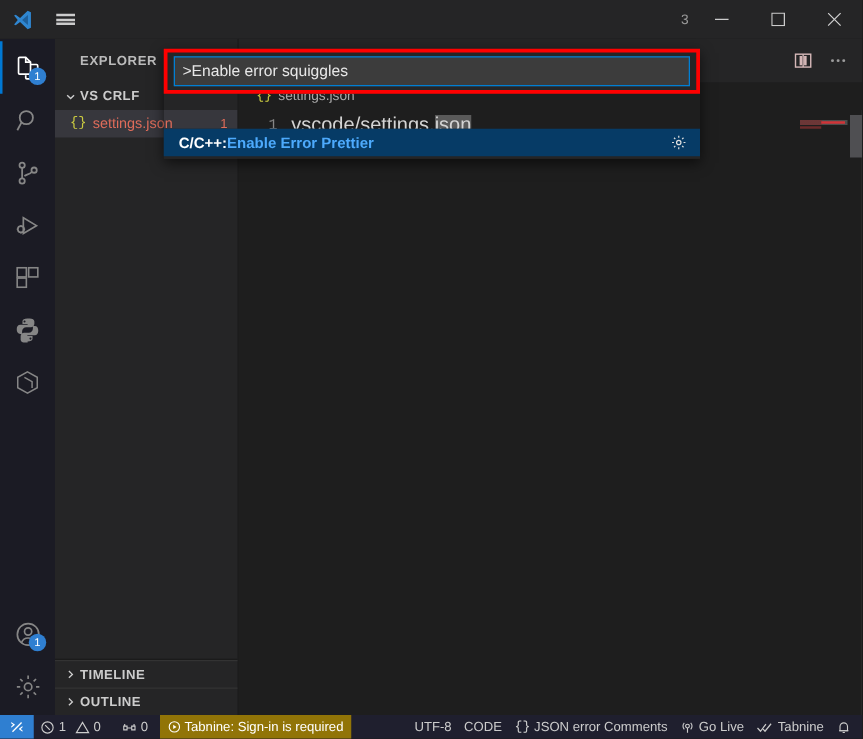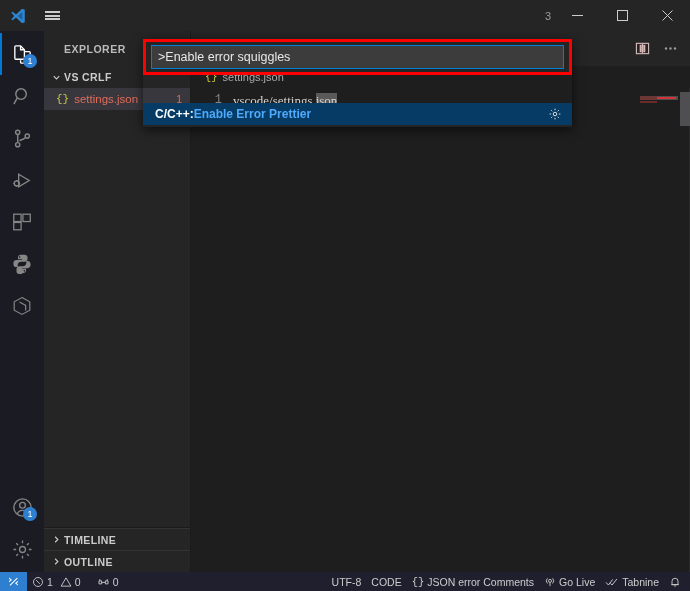--- a/index.html
+++ b/index.html
@@ -158,22 +158,22 @@
     width: 42px; min-width: 42px;
     padding-top: 3px;
     text-align: right;
     color: #868686;
     font-family: "Liberation Mono", monospace;
     font-size: 12px; line-height: 19px;
     padding-right: 11px;
   }
   .code {
     flex: 1; padding-top: 3px;
-    font-family: Liberation Serif, serif;
-    font-size: 13px; line-height: 19px;
+    font-family: Liberation Sans, sans-serif;
+    font-size: 16px; line-height: 19px;
     color: #d4d4d4; white-space: pre;
     min-width: 0;
   }
   .squiggle {
     color: #d4d4d4;
     text-decoration: underline wavy #f14c4c;
     text-decoration-skip-ink: none;
     text-underline-offset: 2px;
   }
   .selhl { background: #5a5a5a; color: #d4d4d4; }
@@ -200,21 +200,21 @@
     width: 10px; height: 34px; background: #4f4f52;
   }
   .deco-red {
     position: absolute; right: 14px; top: 9px;
     width: 19px; height: 2px; background: #d13438;
   }
 
   
   .quickinput {
     position: absolute;
-    left: 143px; top: 8px;
+    left: 131px; top: 8px;
     width: 429px;
     z-index: 40;
     box-shadow: 0 3px 10px rgba(0,0,0,0.6);
   }
   .qi-inputwrap {
     background: #252526;
     border: 3px solid #ff0000;
     padding: 4px 5px;
     height: 36px;
     display: flex; align-items: center;
@@ -539,20 +539,29 @@
       <span>
         <svg width="13" height="12" viewBox="0 0 16 16" fill="none" stroke="#cccccc" stroke-width="1.2">
           <path d="M2 6.5h3.5v4H2zM10.5 6.5H14v4h-3.5z"></path>
           <path d="M5.5 8.5h5"></path>
             <path d="M3 6.5V4.2M13 6.5V4.2"></path>
         </svg>
       </span>
       <span>0</span>
     </div>
 
+    <div class="st-item tabnine">
+      <span>
+        <svg width="11" height="11" viewBox="0 0 16 16" fill="none" stroke="#ffffff" stroke-width="1.3">
+          <circle cx="8" cy="8" r="6"></circle>
+            <path d="M6.6 5.5 10.5 8l-3.9 2.5z" fill="#ffffff" stroke="none"></path>
+        </svg>
+      </span>
+      <span>Tabnine: Sign-in is required</span>
+    </div>
 
     <div class="st-spacer"></div>
 
     <div class="st-right">
       <div class="st-item">
         <span>UTF-8</span>
       </div>
       <div class="st-item">
         <span>CODE</span>
       </div>

